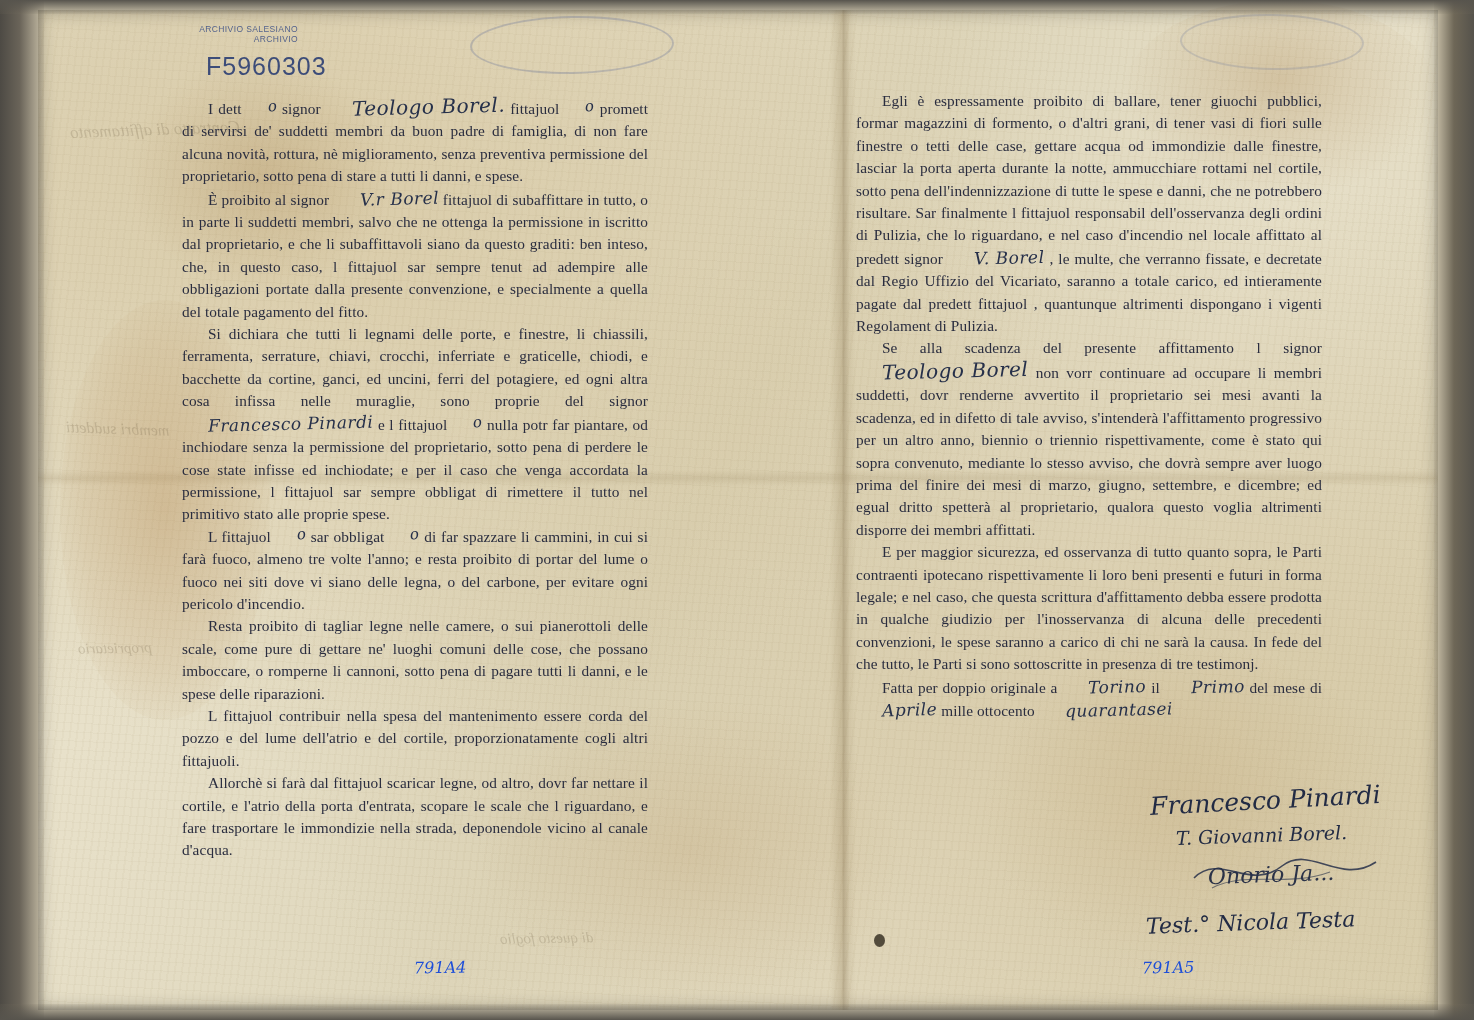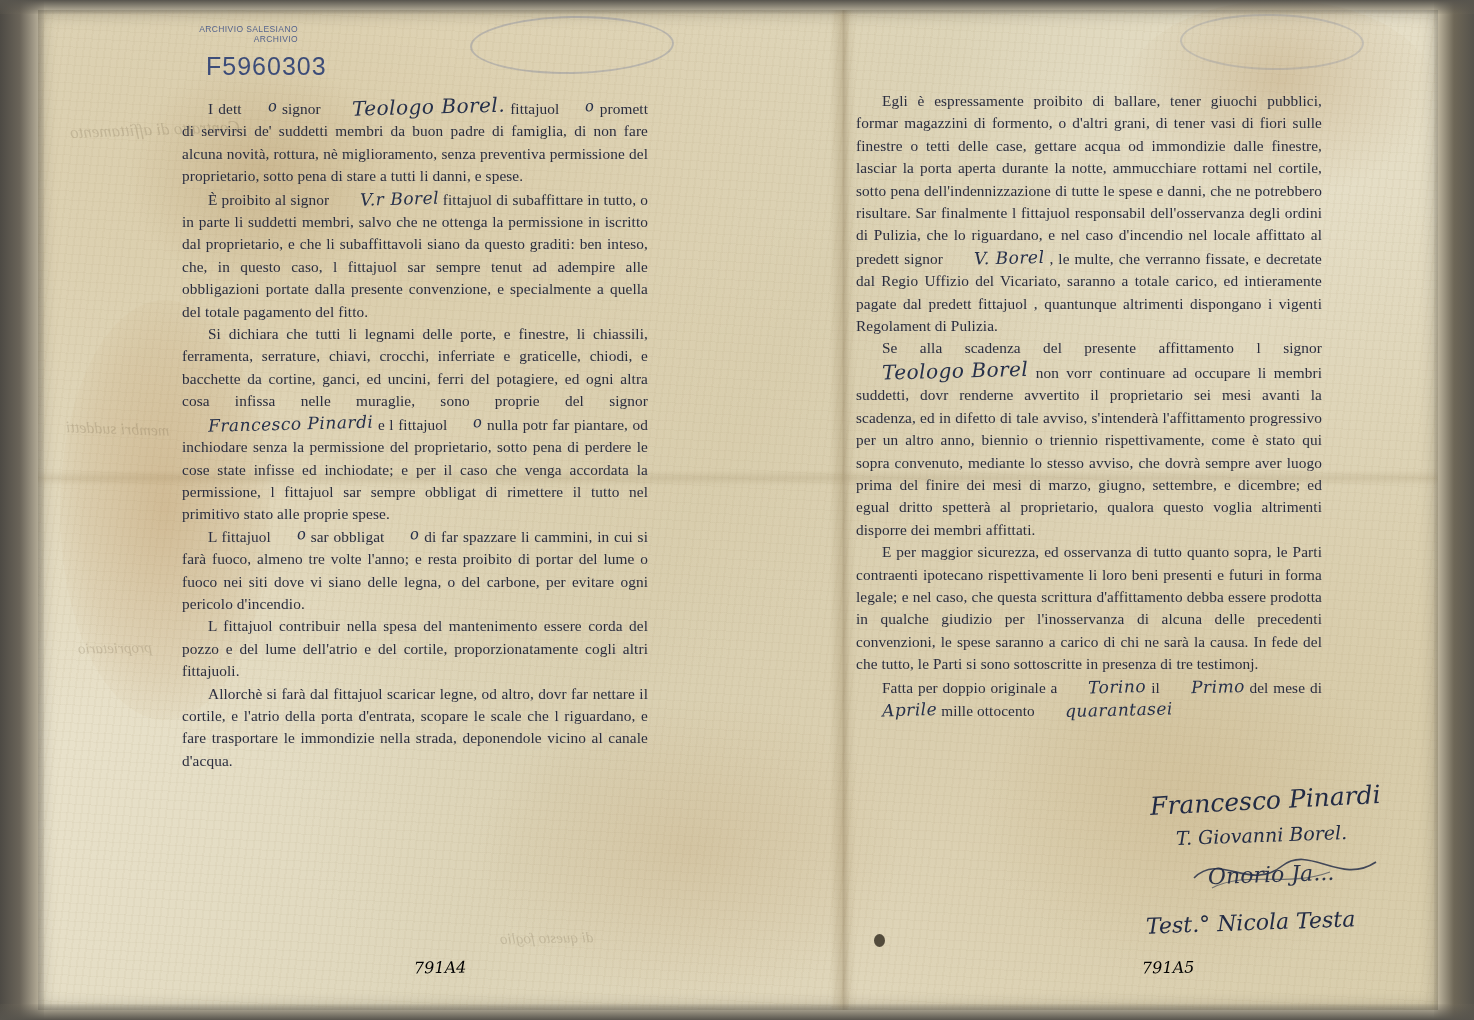--- a/index.html
+++ b/index.html
@@ -199,21 +199,21 @@
     width: 190px; height: 46px;
     pointer-events: none;
   }
 
   
   .folio {
     position: absolute;
     font-family: "DejaVu Serif", serif;
     font-style: italic;
     font-size: 16px;
-    color: #000000;
+    color: #1d4ed8;
     transform: rotate(-1deg);
   }
   .folio-left { left: 414px; top: 958px; }
   .folio-right { left: 1122px; top: 958px; margin-left: 20px; }
 
   .punch {
     position: absolute;
     left: 874px; top: 934px;
     width: 11px; height: 13px;
     border-radius: 50%;
@@ -255,20 +255,21 @@
   <div class="col col-left">
 
     <p><span>I dett</span><span class="term">o</span><span> signor </span><span class="hw hw-lg">Teologo Borel.</span><span> fittajuol</span><span class="term">o</span><span> promett  di servirsi de' suddetti membri da buon padre di famiglia, di non fare alcuna novità, rottura, nè miglioramento, senza preventiva permissione del proprietario, sotto pena di stare a tutti li danni, e spese.</span></p>
 
     <p><span>È proibito al signor </span><span class="hw hw-md">V.r Borel</span><span> fittajuol di subaffittare in tutto, o in parte li suddetti membri, salvo che ne ottenga la permissione in iscritto dal proprietario, e che li subaffittavoli siano da questo graditi: ben inteso, che, in questo caso, l fittajuol sar sempre tenut ad adempire alle obbligazioni portate dalla presente convenzione, e specialmente a quella del totale pagamento del fitto.</span></p>
 
     <p><span>Si dichiara che tutti li legnami delle porte, e finestre, li chiassili, ferramenta, serrature, chiavi, crocchi, inferriate e graticelle, chiodi, e bacchette da cortine, ganci, ed uncini, ferri del potagiere, ed ogni altra cosa infissa nelle muraglie, sono proprie del signor </span><span class="hw hw-md">Francesco Pinardi</span><span> e l fittajuol</span><span class="term">o</span><span> nulla potr  far piantare, od inchiodare senza la permissione del proprietario, sotto pena di perdere le cose state infisse ed inchiodate; e per il caso che venga accordata la permissione, l fittajuol sar sempre obbligat di rimettere il tutto nel primitivo stato alle proprie spese.</span></p>
 
     <p><span>L fittajuol</span><span class="term">o</span><span> sar  obbligat</span><span class="term">o</span><span> di far spazzare li cammini, in cui si farà fuoco, almeno tre volte l'anno; e resta proibito di portar del lume o fuoco nei siti dove vi siano delle legna, o del carbone, per evitare ogni pericolo d'incendio.</span></p>
 
+    <p>Resta proibito di tagliar legne nelle camere, o sui pianerottoli delle scale, come pure di gettare ne' luoghi comuni delle cose, che possano imboccare, o romperne li cannoni, sotto pena di pagare tutti li danni, e le spese delle riparazioni.</p>
 
 
     <p>L fittajuol contribuir nella spesa del mantenimento essere corda del pozzo e del lume dell'atrio e del cortile, proporzionatamente cogli altri fittajuoli.</p>
 
     <p>Allorchè si farà dal fittajuol scaricar legne, od altro, dovr far nettare il cortile, e l'atrio della porta d'entrata, scopare le scale che l riguardano, e fare trasportare le immondizie nella strada, deponendole vicino al canale d'acqua.</p>
   </div>
 
   <div class="col col-right">
 
     <p><span>Egli è espressamente proibito di ballare, tener giuochi pubblici, formar magazzini di formento, o d'altri grani, di tener vasi di fiori sulle finestre o tetti delle case, gettare acqua od immondizie dalle finestre, lasciar la porta aperta durante la notte, ammucchiare rottami nel cortile, sotto pena dell'indennizzazione di tutte le spese e danni, che ne potrebbero risultare. Sar finalmente l fittajuol responsabil dell'osservanza degli ordini di Pulizia, che lo riguardano, e nel caso d'incendio nel locale affittato al predett signor </span><span class="hw hw-md">V. Borel</span><span> , le multe, che verranno fissate, e decretate dal Regio Uffizio del Vicariato, saranno a totale carico, ed intieramente pagate dal predett fittajuol , quantunque altrimenti dispongano i vigenti Regolament di Pulizia.</span></p>

